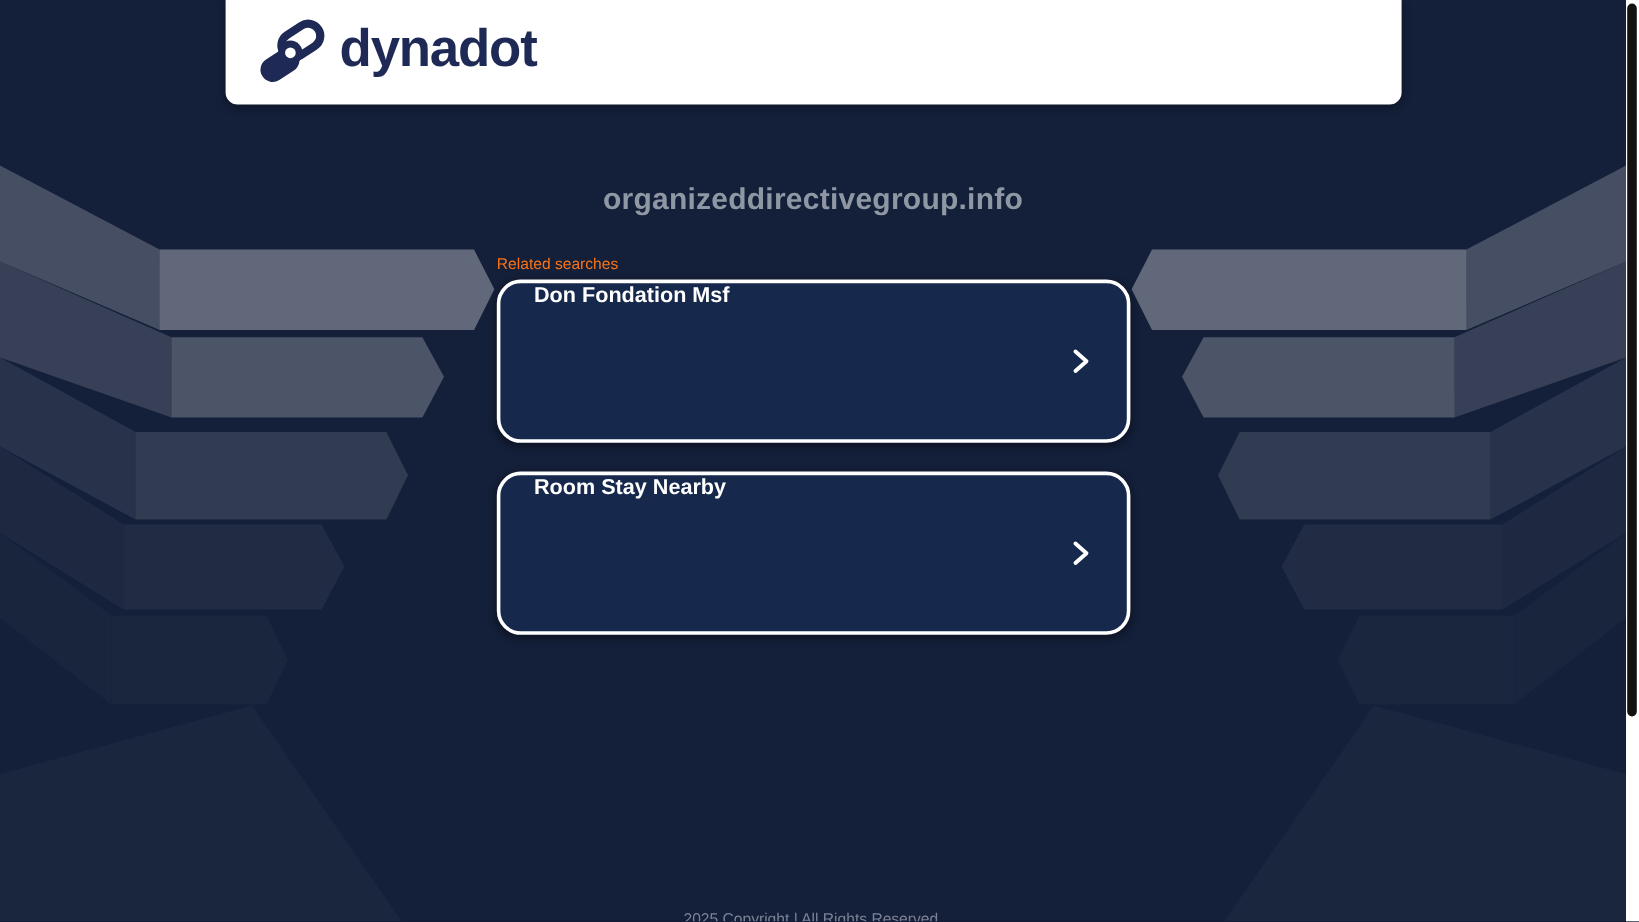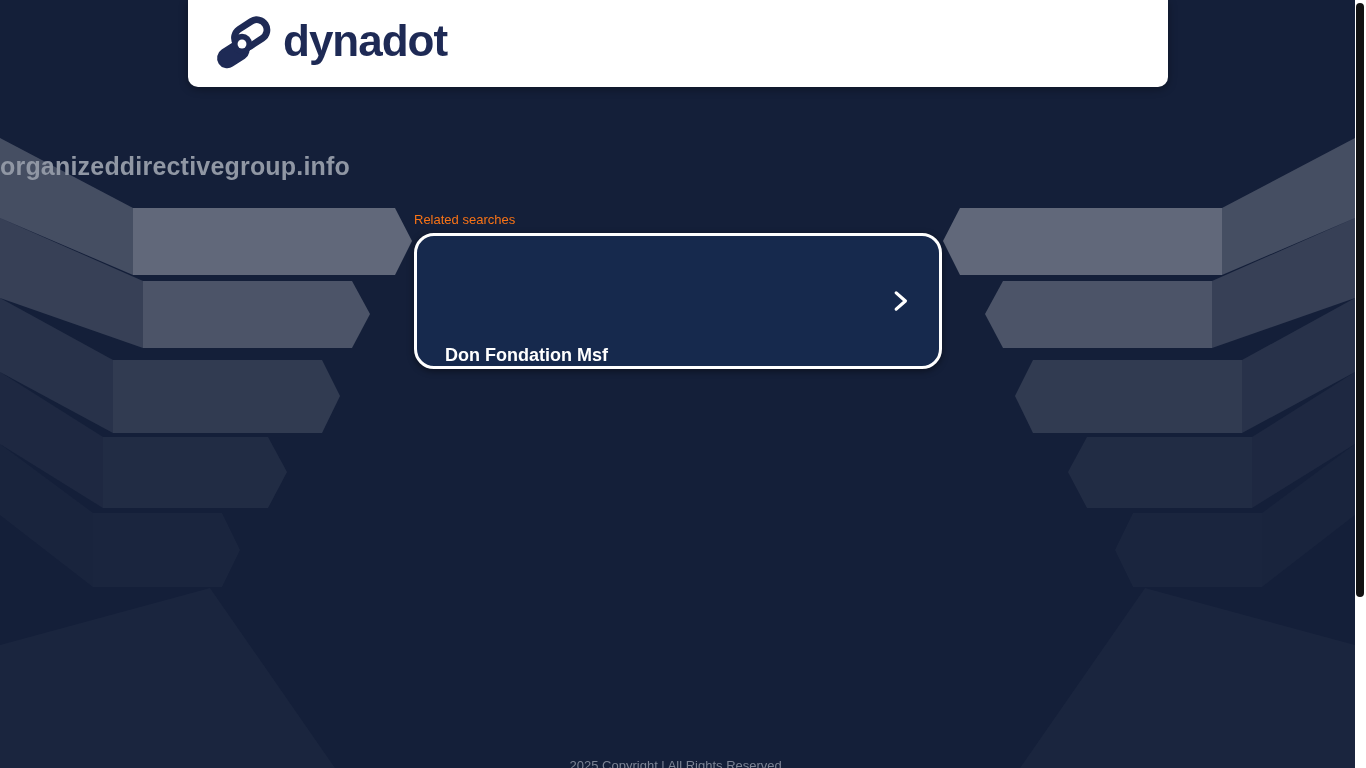--- a/index.html
+++ b/index.html
@@ -28,30 +28,30 @@
   .logo-word {
     font-size: 44px; font-weight: 800; color: #1e2a55; letter-spacing: -1px;
     line-height: 1; padding-bottom: 6px;
   }
   .notice { font-size: 13.5px; color: #4b4b4b; white-space: nowrap; }
   .notice a { color: #161616; font-weight: bold; text-decoration: underline; cursor: pointer; }
 
   
   .domain-title {
     position: absolute; left: 0; top: 152px; width: 1355px;
-    text-align: left; font-size: 25px; font-weight: bold; color: #9097a4;
+    text-align: center; font-size: 25px; font-weight: bold; color: #9097a4;
     letter-spacing: 0.2px;
   }
   .related-label {
     position: absolute; left: 414px; top: 212px;
     font-size: 13px; color: #f97316;
   }
   .cards { position: absolute; left: 414px; top: 233px; width: 528px; }
   .card {
-    position: relative; display: flex; align-items: flex-end;
+    position: relative; display: flex; align-items: flex-start;
     width: 528px; height: 136px; margin-bottom: 24px;
     background: #16294d; border: 3px solid #ffffff; border-radius: 20px;
     padding: 0 28px; cursor: pointer; text-decoration: none;
     box-shadow: 0 2px 7px rgba(0,0,0,0.45);
   }
   .card-label { font-size: 18px; font-weight: bold; color: #ffffff; }
   .chev { position: absolute; right: 26px; top: 50%; transform: translateY(-50%); width: 26px; height: 26px; }
   .chev svg { width: 26px; height: 26px; display: block; }
 
   
@@ -113,20 +113,28 @@
 
     <div class="cards">
       <a class="card">
         <span class="card-label">Don Fondation Msf</span>
         <span class="chev">
           <svg viewBox="0 0 24 24" fill="none" aria-hidden="true">
             <path d="M8.5 4.5 L17 12 L8.5 19.5" stroke="#ffffff" stroke-width="3" stroke-linecap="round" stroke-linejoin="round"></path>
           </svg>
         </span>
       </a>
+      <a class="card">
+        <span class="card-label">Room Stay Nearby</span>
+        <span class="chev">
+          <svg viewBox="0 0 24 24" fill="none" aria-hidden="true">
+            <path d="M8.5 4.5 L17 12 L8.5 19.5" stroke="#ffffff" stroke-width="3" stroke-linecap="round" stroke-linejoin="round"></path>
+          </svg>
+        </span>
+      </a>
     </div>
 
     <div class="footer">2025 Copyright | All Rights Reserved.</div>
   </div>
 
   <div class="scrollbar">
     <div class="scrollbar-thumb"></div>
   </div>
 </div>
 

